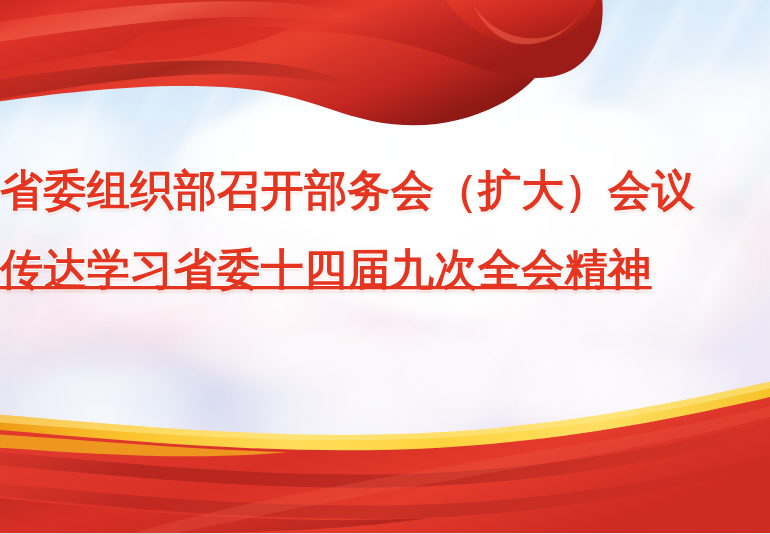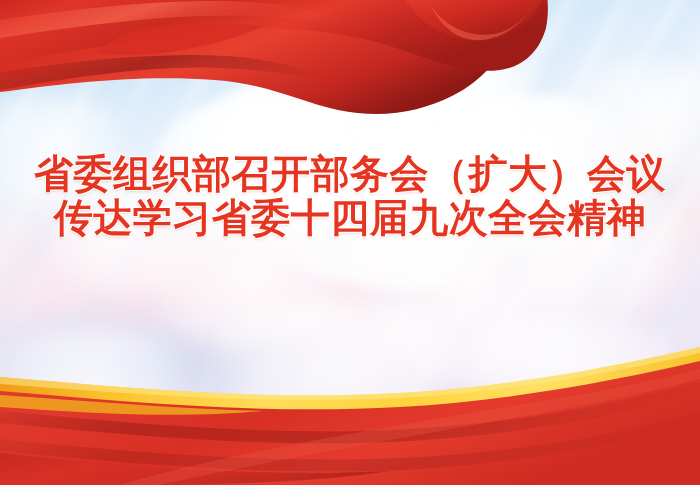--- a/index.html
+++ b/index.html
@@ -125,41 +125,43 @@
     width: 700px; height: 150px;
     pointer-events: none;
   }
 
   
   .title-block {
     position: absolute;
     left: 0;
     top: 152px;
     width: 700px;
-    text-align: center;
+    text-align: left;
     z-index: 20;
   }
   .title-line {
     font-family: "DejaVu Sans", "Liberation Sans", sans-serif;
     font-weight: bold;
     font-size: 39px;
     line-height: 44px;
     color: #E5341F;
     letter-spacing: 0.5px;
     white-space: nowrap;
     text-shadow:
        1px  0   0 rgba(255,255,255,0.85),
       -1px  0   0 rgba(255,255,255,0.85),
        0    1px 0 rgba(255,255,255,0.85),
        0   -1px 0 rgba(255,255,255,0.85),
        1px  1px 0 rgba(255,255,255,0.60),
       -1px -1px 0 rgba(255,255,255,0.60),
        0    2px 3px rgba(180,60,30,0.18);
   }
   .title-line.line2 {
+    margin-top: 28px;
+    text-decoration: underline;
   }
 </style>
 </head>
 <body>
 
 <div id="banner">
 
   <div class="sky-base"></div>
   <div class="sky-streaks"></div>
   <div class="sky-streaks2"></div>

